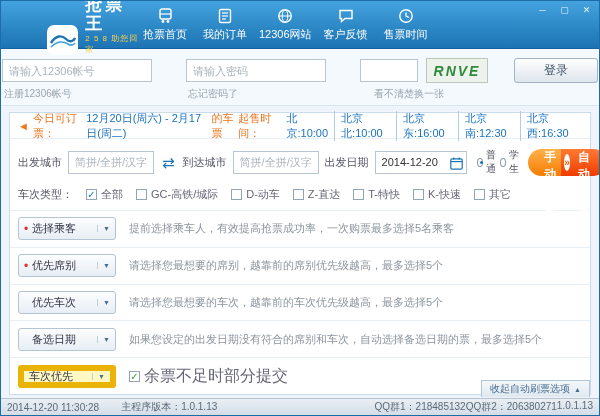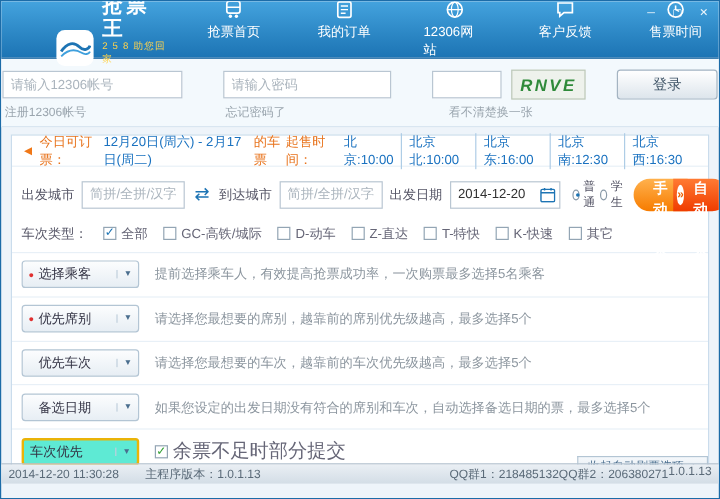--- a/index.html
+++ b/index.html
@@ -8,21 +8,21 @@
   .window { width:600px; height:416px; background:#eef4fa; border:1px solid #1c6ca8;
             display:flex; flex-direction:column; overflow:hidden; position:relative; }
 
   
   .titlebar { height:48px; flex:0 0 48px; background:linear-gradient(#44a3de,#2b86c4 60%,#1d74b4);
               border-bottom:1px solid #15639e; display:flex; align-items:center; padding:0 10px; color:#fff; position:relative; }
   .logo { display:flex; align-items:flex-end; gap:7px; width:128px;padding-left:36px; }
   .logo-mark { width:36px; height:30px; background:#fff; border-radius:7px; display:flex; align-items:center; justify-content:center; }
   .logo-title { font-size:17px; font-weight:bold; letter-spacing:3px; line-height:19px; }
   .logo-subtitle { font-size:8px; color:#ffd34d; letter-spacing:1px; }
-  .nav { display:flex; gap:40px;margin-left:30px; }
+  .nav { display:flex; gap:8px; }
   .nav-item { display:flex; flex-direction:column; align-items:center; gap:3px; font-size:11px; cursor:pointer; min-width:52px; }
   .nav-item svg { display:block; }
   .win-controls { position:absolute; top:3px; right:5px; display:flex; gap:7px; }
   .win-btn { width:15px; height:13px; font-size:9px; line-height:13px; text-align:center; color:#fff; cursor:pointer; opacity:.9; }
 
   
   .login-bar { padding:9px 1px 3px; background:#f3f9fd; border-bottom:1px solid #d9e6f1; }
   .login-row { display:flex; align-items:center; }
   .txt-input { height:23px; border:1px solid #b9c6d2; background:#fff; padding:0 6px; font-size:11px; color:#333; }
   .txt-input::placeholder { color:#aab4bd; }
@@ -70,30 +70,30 @@
   .chk.checked .box { color:#1d74b4; font-weight:bold; }
   .chk.green .box { color:#33a033; }
 
   .opt-row { flex:1; display:flex; align-items:center; padding:0 8px; border-bottom:1px solid #e8f0f7; min-height:33px; }
   .opt-row:last-child { border-bottom:none; }
   .opt-btn { width:98px; height:23px; background:linear-gradient(#fcfdfe,#e7eef4); border:1px solid #b3c5d4; border-radius:3px;
              display:flex; align-items:center; padding:0 5px; font-size:11px; color:#334; cursor:pointer; flex:0 0 98px; }
   .opt-btn .mark { color:#e03030; font-size:12px; margin-right:2px; min-width:6px; }
   .opt-btn .arr { margin-left:auto; border-left:1px solid #c0cfdc; padding-left:5px; font-size:7px; color:#4a6e8e; }
   .opt-hint { margin-left:13px; font-size:11px; color:#8b959e; }
-  .opt-select { background:#5eead4; border:2px solid #eab308; }
+  .opt-select { background:#fef9c3; border:6px solid #eab308; }
   .after-select { margin-left:13px; }
 
   .collapse-btn { position:absolute; right:9px; bottom:18px; height:17px; padding:0 8px; background:linear-gradient(#f5f8fb,#dfe8f0);
                   border:1px solid #b3c5d4; border-bottom:none; font-size:10px; color:#4a6e8e; display:flex; align-items:center; gap:4px; cursor:pointer; }
   .collapse-btn .up { font-size:7px; }
 
   
   .statusbar { height:17px; flex:0 0 17px; background:linear-gradient(#eaeff4,#d3dde6); border-top:1px solid #b6c4d0;
-               display:flex; align-items:center; padding:0 6px; font-size:10px; color:#5a6a78; position:absolute; left:0; right:0; bottom:12px; }
+               display:flex; align-items:center; padding:0 6px; font-size:10px; color:#5a6a78; position:absolute; left:0; right:0; bottom:0; }
   .sb-item { margin-right:22px; white-space:nowrap; }
   .sb-right { margin-left:auto; display:flex; }
 </style>
 </head>
 <body>
 
 <div class="window">
 
   <div class="titlebar">
     <div class="logo">

